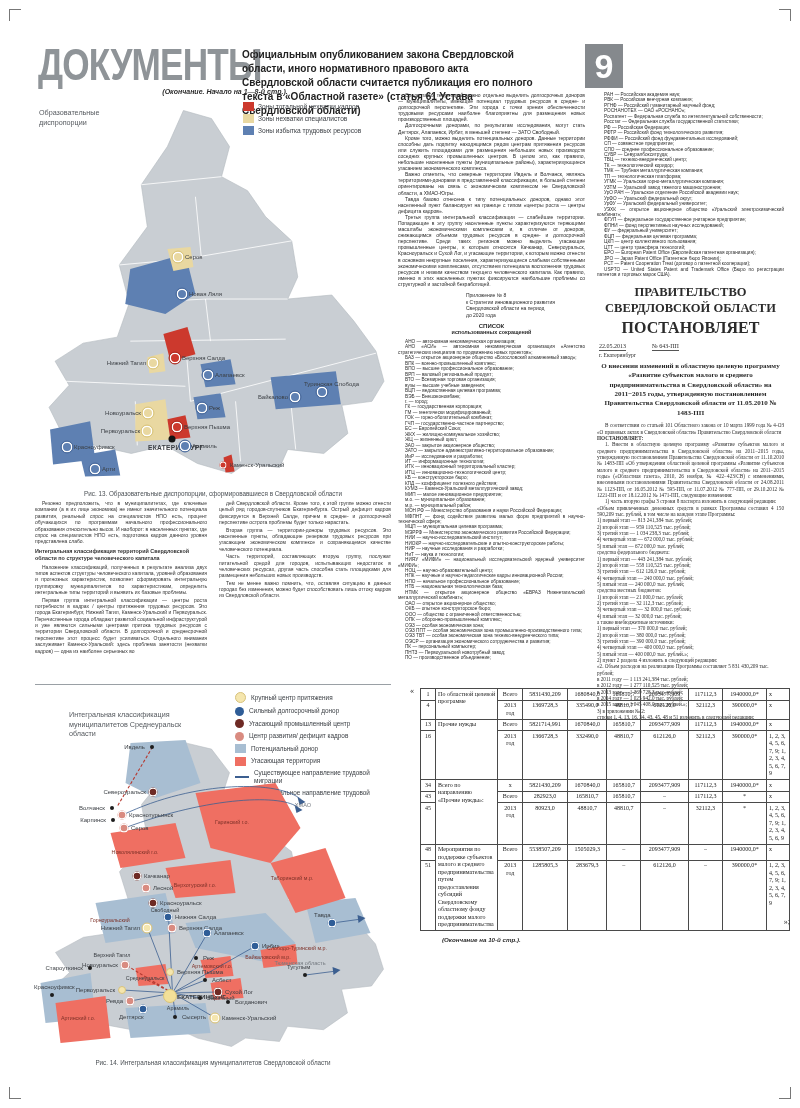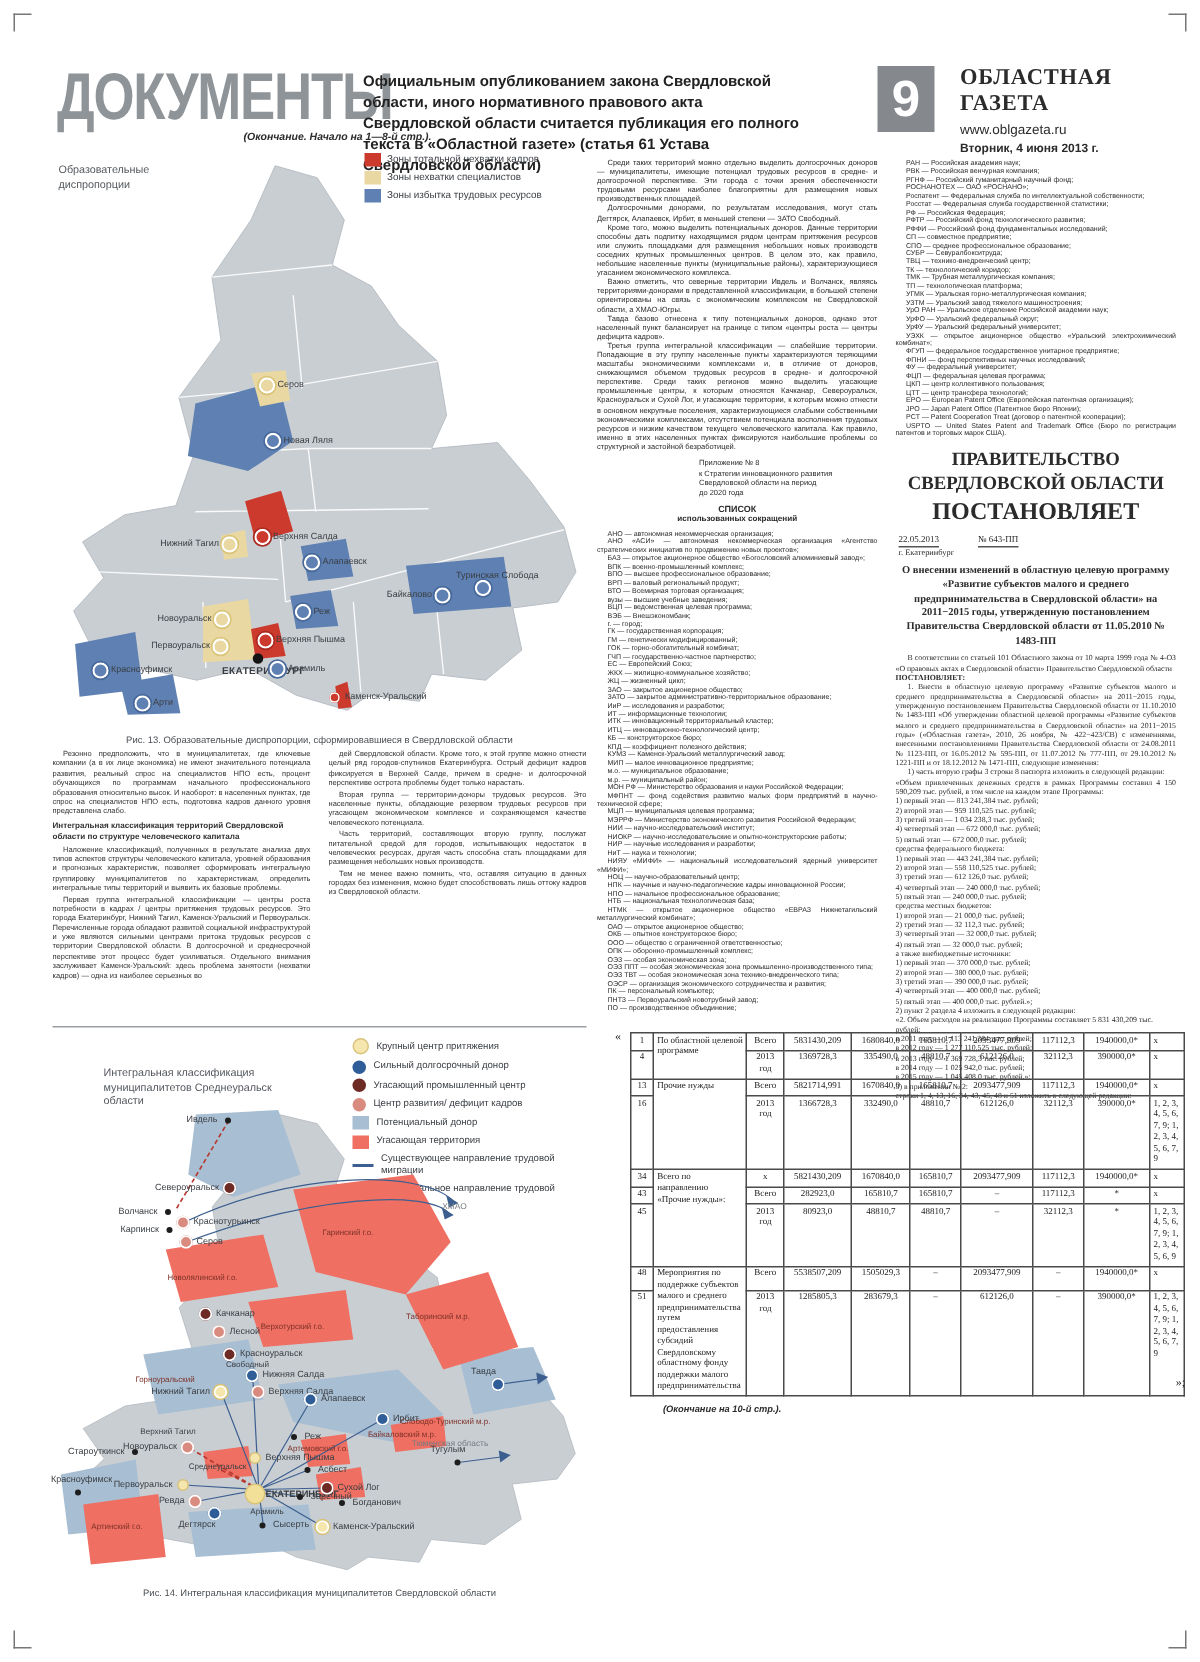--- a/index.html
+++ b/index.html
@@ -78,21 +78,21 @@
   .lg2 .lt{font-size:6.4px;color:#3a3e43;line-height:1.25;}
 
   
   .lefttext{position:absolute;left:35px;top:500px;width:356px;height:182px;display:flex;gap:12px;overflow:hidden;}
   .tc{width:172px;font-size:5px;line-height:1.28;text-align:justify;color:#333;}
   .tc p{margin:0 0 1px 0;text-indent:7px;}
   .tc .hd{font-weight:bold;font-size:5.4px;text-indent:0;margin:3px 0 2px 0;text-align:left;}
   .ruleleft{position:absolute;left:35px;top:684px;width:356px;border-top:1.5px solid #9aa0a5;}
 
   
-  .col{position:absolute;top:106px;width:187px;}
+  .col{position:absolute;top:92px;width:187px;}
   .c3{left:398px;}
   .c4{left:597px;}
   .bps{font-size:5px;line-height:1.22;text-align:justify;}
   .bps p{margin:0;text-indent:7px;}
   .annex{margin:5px 0 0 68px;font-size:5px;line-height:1.3;}
   .ltitle{text-align:center;font-weight:bold;font-size:6px;margin-top:5px;}
   .ltitle2{text-align:center;font-weight:bold;font-size:5.4px;margin-bottom:4px;}
   .abbrs{font-size:4.7px;line-height:1.16;text-align:justify;}
   .abbrs div{text-indent:7px;}
 
@@ -138,25 +138,20 @@
 
 <div class="page">
   <div class="crop tl"></div>
   <div class="crop tr"></div>
   <div class="crop bl"></div>
   <div class="crop br"></div>
 
   <div class="masthead">ДОКУМЕНТЫ</div>
   <div class="hsub"><span>Официальным опубликованием закона Свердловской области, иного нормативного правового акта  Свердловской области считается публикация его полного текста в «Областной газете» </span><span>(статья 61 Устава Свердловской области)</span></div>
   <div class="pagenum">9</div>
-  <div class="gaz">
-    <div class="gazname">ОБЛАСТНАЯ ГАЗЕТА</div>
-    <div class="gazurl">www.oblgazeta.ru</div>
-    <div class="gazdate">Вторник, 4 июня 2013 г.</div>
-  </div>
   <div class="conttop">(Окончание. Начало на 1—8-й стр.).</div>
 
   <div class="mapblock" style="left:35px;top:100px;width:356px;height:397px;text-decoration:underline;">
     <div class="mtitle" style="left:4px;top:8px;width:110px;">Образовательные диспропорции</div>
     <div class="lg1">
 
         <div class="row">
           <span class="sw" style="background: rgb(204, 57, 45);"></span>
           <span class="lt">Зоны тотальной нехватки кадров</span>
         </div>

